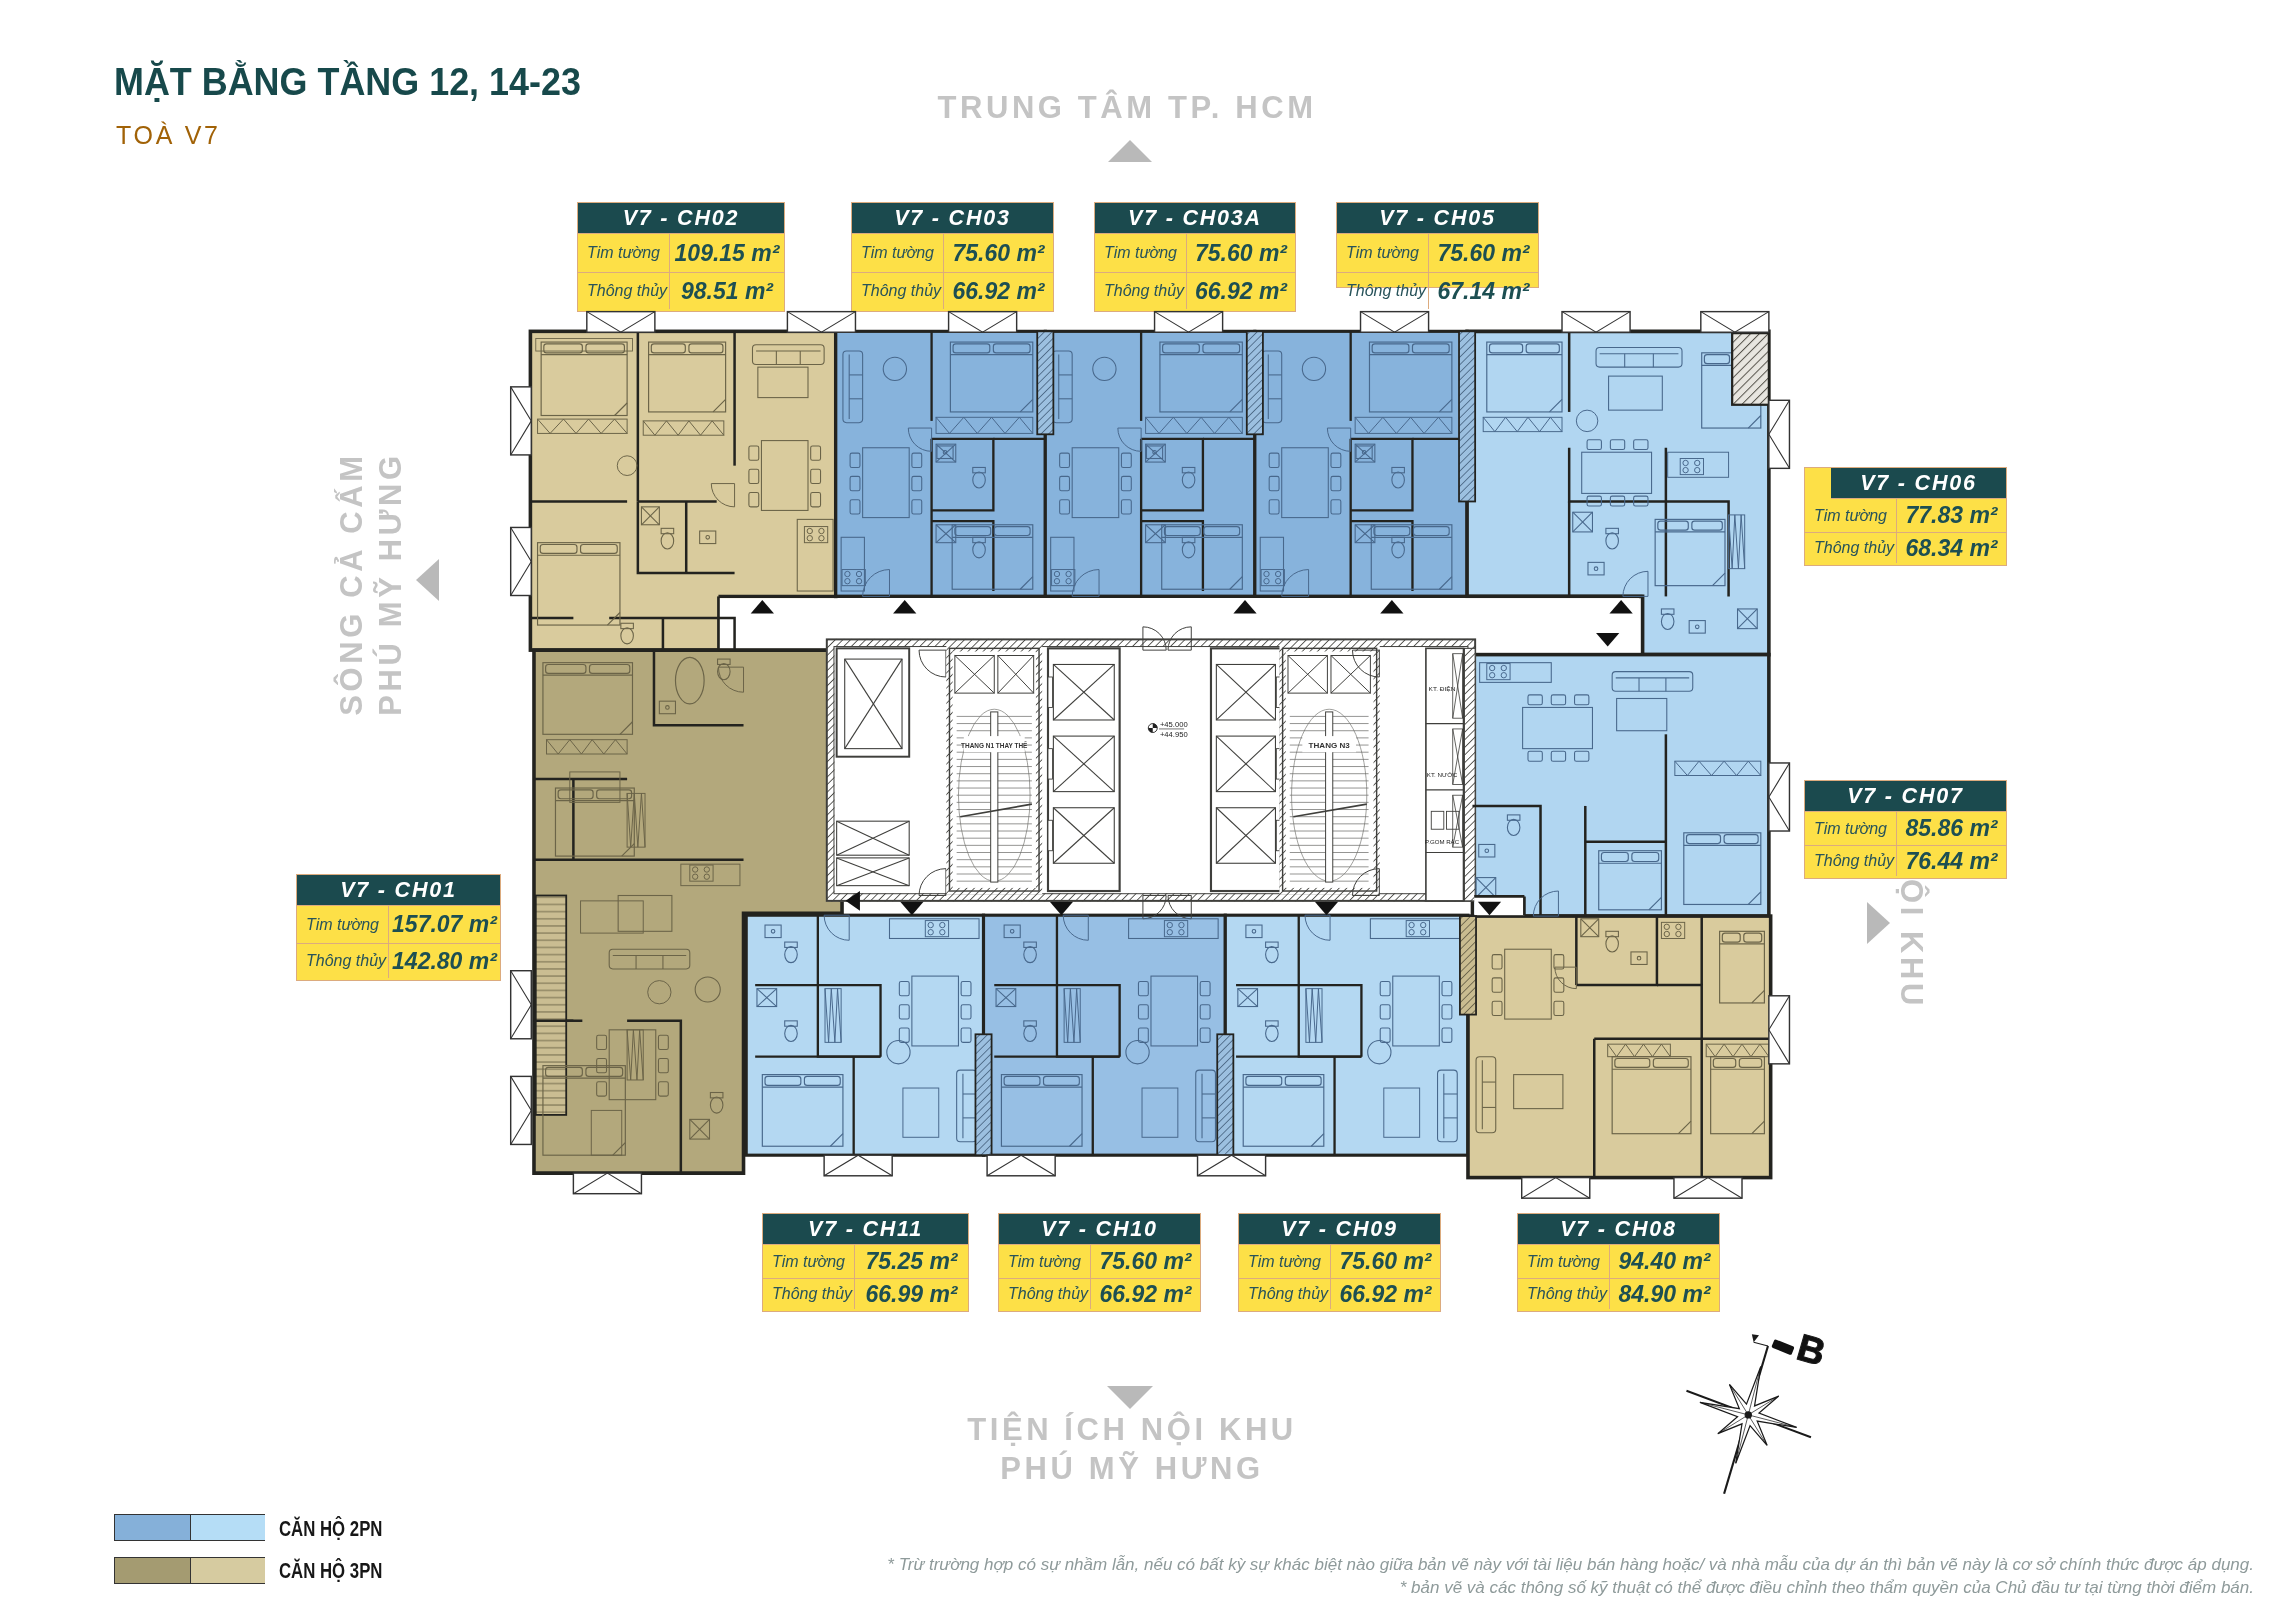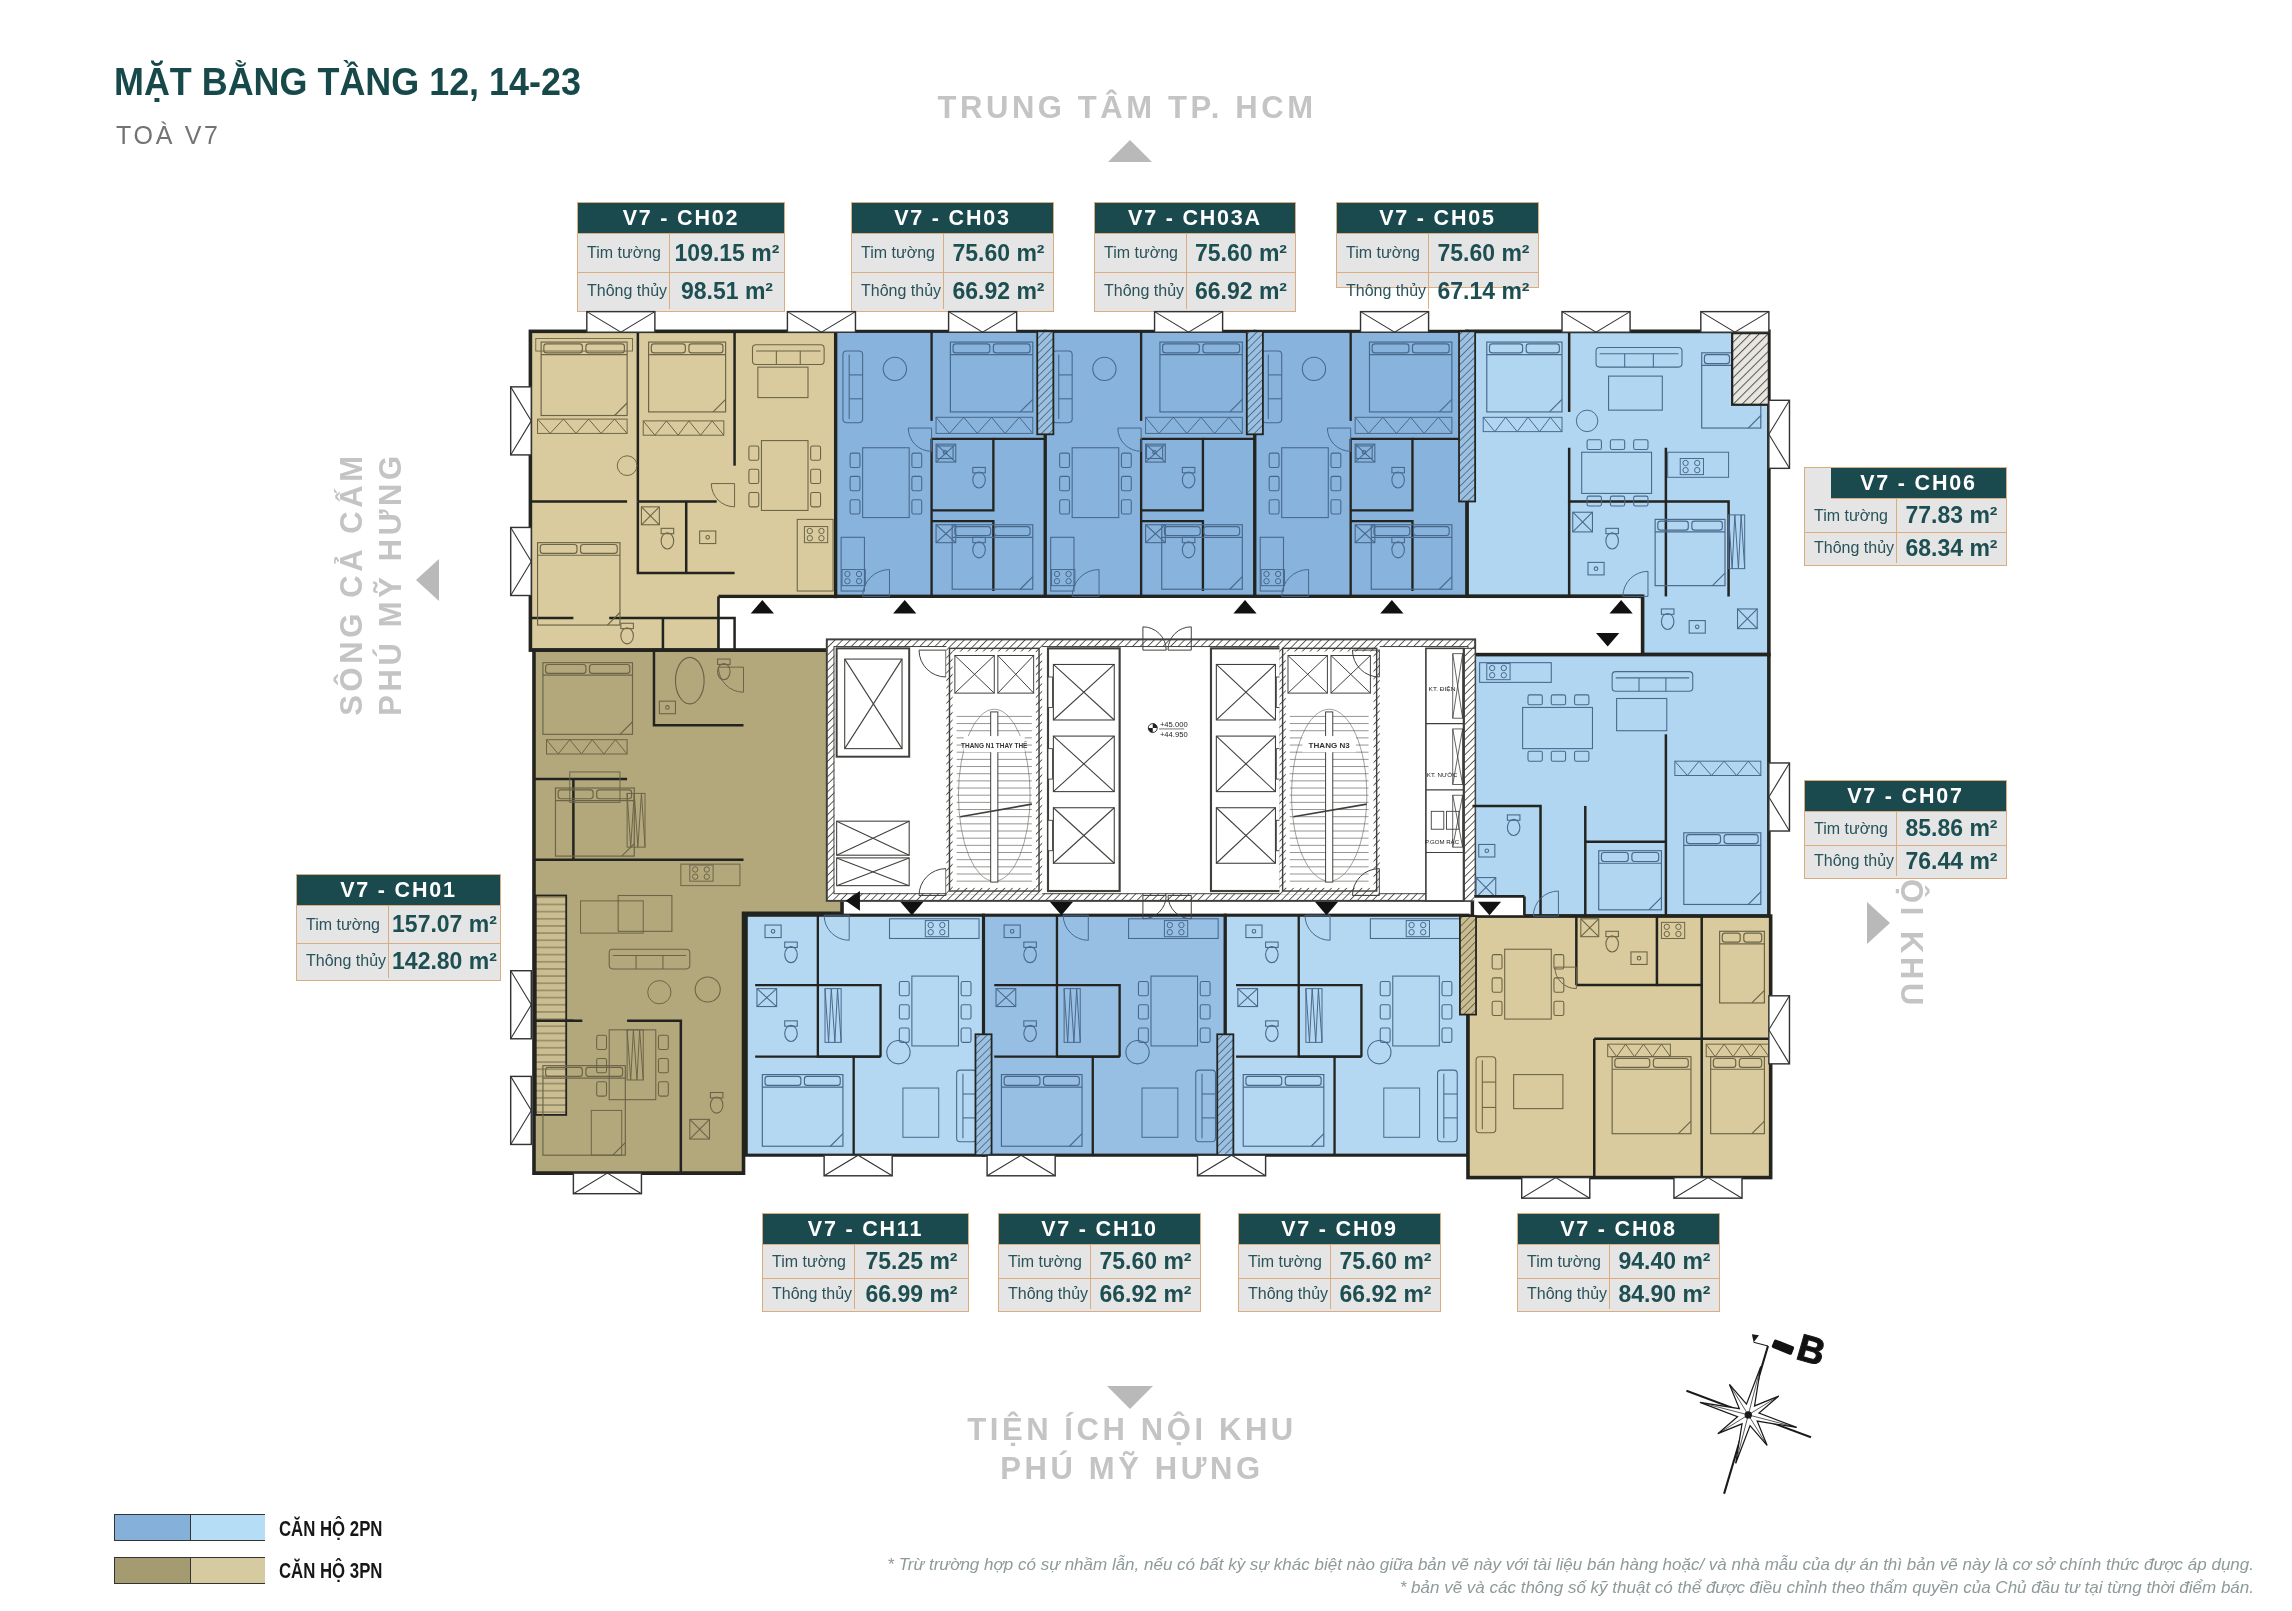--- a/index.html
+++ b/index.html
@@ -1,22 +1,22 @@
 <!DOCTYPE html>
 <html style="font-size:14.3px"><head>
 <meta charset="utf-8">
 <style>
   html,body{margin:0;padding:0;}
   body{width:2293px;height:1611px;position:relative;background:#ffffff;
        font-family:"Liberation Sans", sans-serif;overflow:hidden;}
   .abs{position:absolute;}
   .title{left:114px;top:61px;font-size:38px;font-weight:bold;color:#17494b;letter-spacing:0;transform:scaleX(0.945);transform-origin:0 0;white-space:nowrap;}
-  .subtitle{left:116px;top:121px;font-size:25px;color:#737373;letter-spacing:2.7px;}
+  .subtitle{left:116px;top:121px;font-size:25px;color:#a16207;letter-spacing:2.7px;}
   .dirlabel{font-size:31px;font-weight:bold;color:#c4c4c4;letter-spacing:3.6px;white-space:nowrap;}
-  .card{position:absolute;background:#e5e5e5;border:1.8px solid #dcab7e;box-sizing:border-box;}
+  .card{position:absolute;background:#fde047;border:1.8px solid #dcab7e;box-sizing:border-box;font-style:italic;}
   .card .hd{background:#1b4a4e;color:#ffffff;font-weight:bold;font-size:21.5px;
             display:flex;align-items:center;justify-content:center;letter-spacing:1.8px;
             border-bottom:1.8px solid #dcab7e;box-sizing:border-box;}
   .card .row{display:flex;box-sizing:border-box;}
   .card .lab{width:92px;border-right:1.8px solid #dcab7e;color:#28535a;font-size:16px;
              display:flex;align-items:center;padding-left:9px;box-sizing:border-box;}
   .card .val{flex:1;display:flex;align-items:center;justify-content:center;
              color:#1d4f52;font-size:23px;font-weight:bold;white-space:nowrap;}
   .card .r1{border-bottom:1.8px solid #dcab7e;}
   .legend-label{font-size:21.5px;font-weight:bold;color:#171717;letter-spacing:0;transform:scaleX(0.78);transform-origin:0 50%;white-space:nowrap;}

